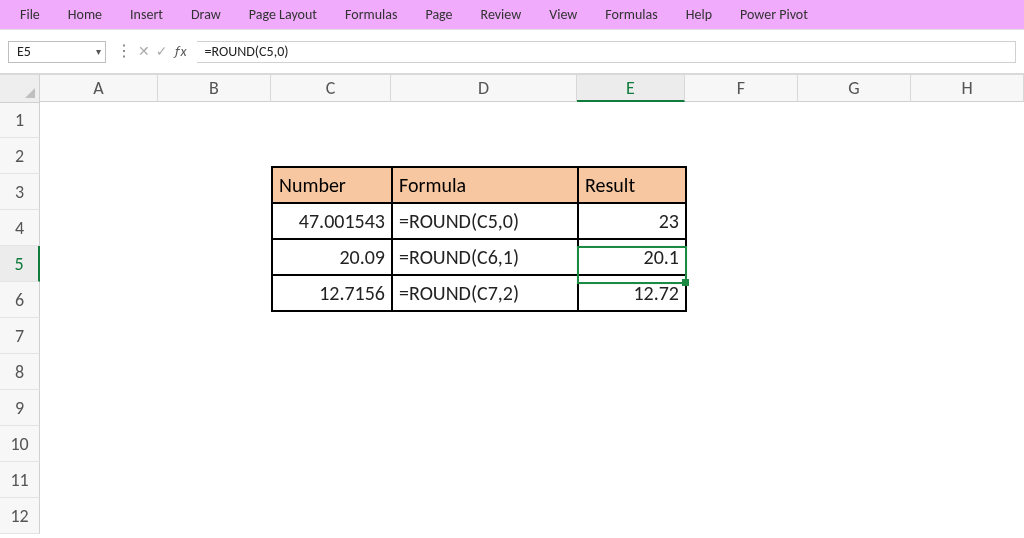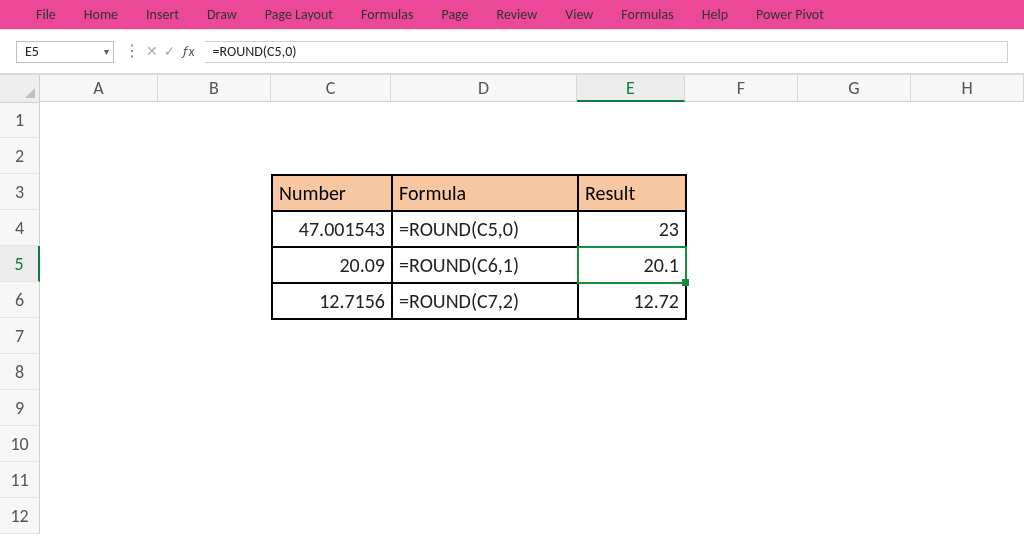--- a/index.html
+++ b/index.html
@@ -10,39 +10,39 @@
     width: 1024px;
     height: 538px;
     overflow: hidden;
     color: #222;
   }
   
   .ribbon {
     display: flex;
     align-items: center;
     height: 30px;
-    background: #ec4899;
-    padding: 0 24px;
+    background: #f0abfc;
+    padding: 0 8px;
     border-bottom: 1px solid #e6e0e0;
     gap: 4px;
     font-size: 14px;
     color: #333;
   }
   .ribbon .tab {
     padding: 4px 12px;
     cursor: pointer;
   }
   
   .formula-row {
     display: flex;
     align-items: center;
     height: 44px;
     background: #ffffff;
     border-bottom: 1px solid #d9d9d9;
-    padding: 0 16px;
+    padding: 0 8px;
     gap: 6px;
     font-size: 14px;
   }
   .name-box {
     width: 98px;
     height: 22px;
     border: 1px solid #bfbfbf;
     background: #fff;
     display: flex;
     align-items: center;
@@ -140,21 +140,21 @@
   }
   .cells {
     position: relative;
     flex:1;
     background:#fff;
   }
   
   .sheet-table {
     position:absolute;
     left: 231px; 
-    top: 72px;   
+    top: 64px;   
     border-collapse: collapse;
   }
   .sheet-table td, .sheet-table th {
     border: 2px solid #000;
     height: 36px;
     font-size: 20px;
     padding: 0 6px;
     vertical-align: middle;
   }
   .sheet-table th {

